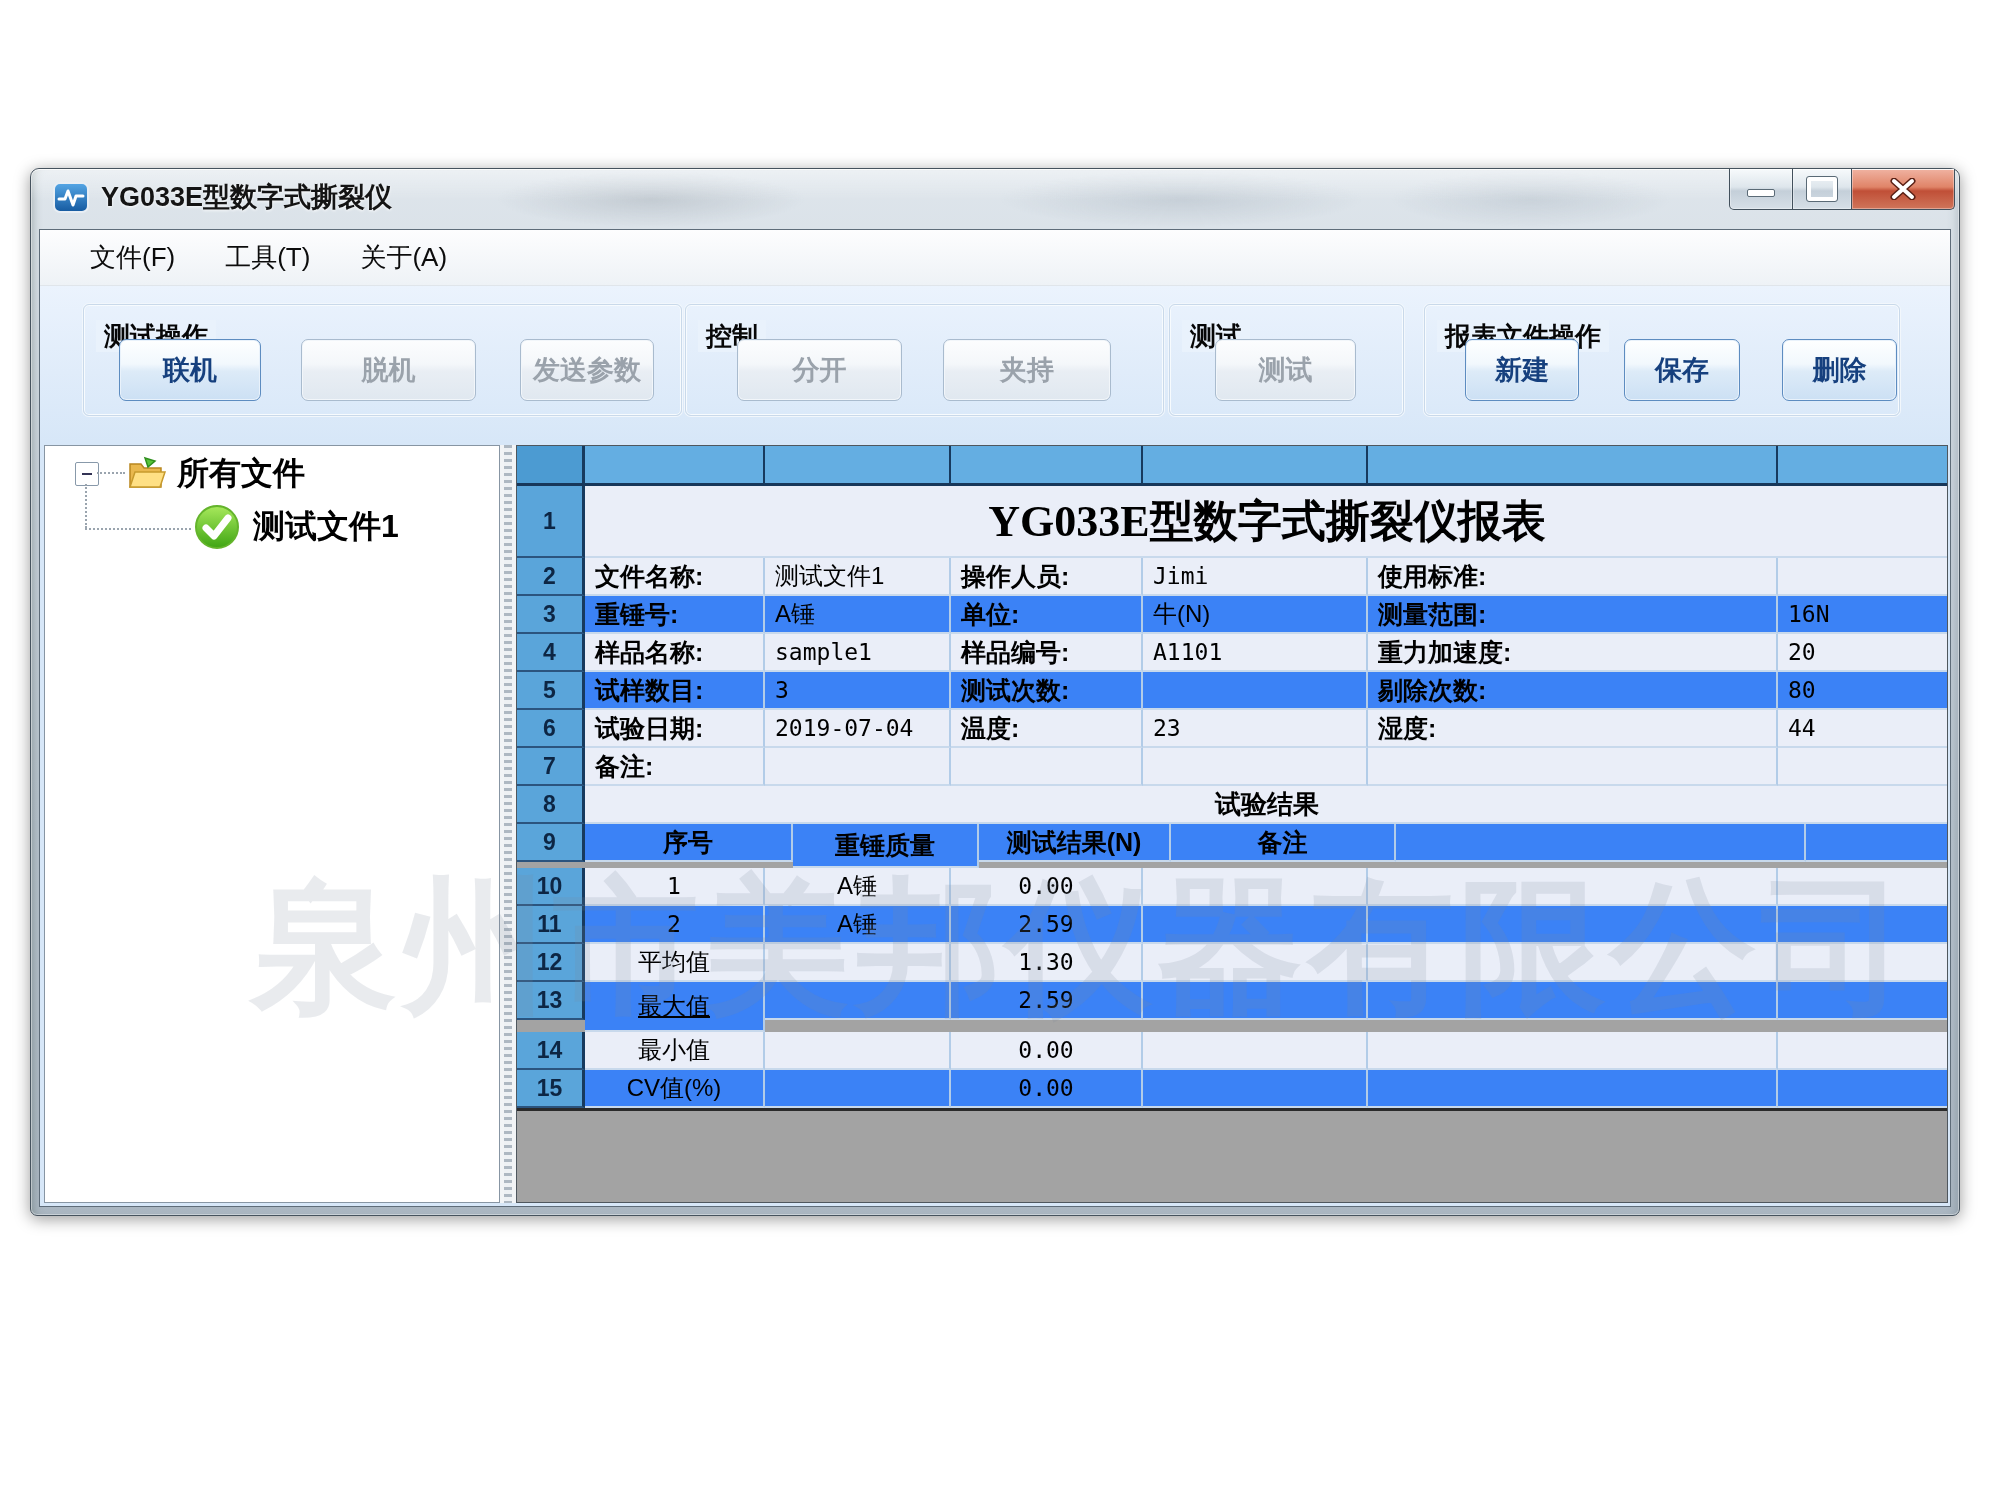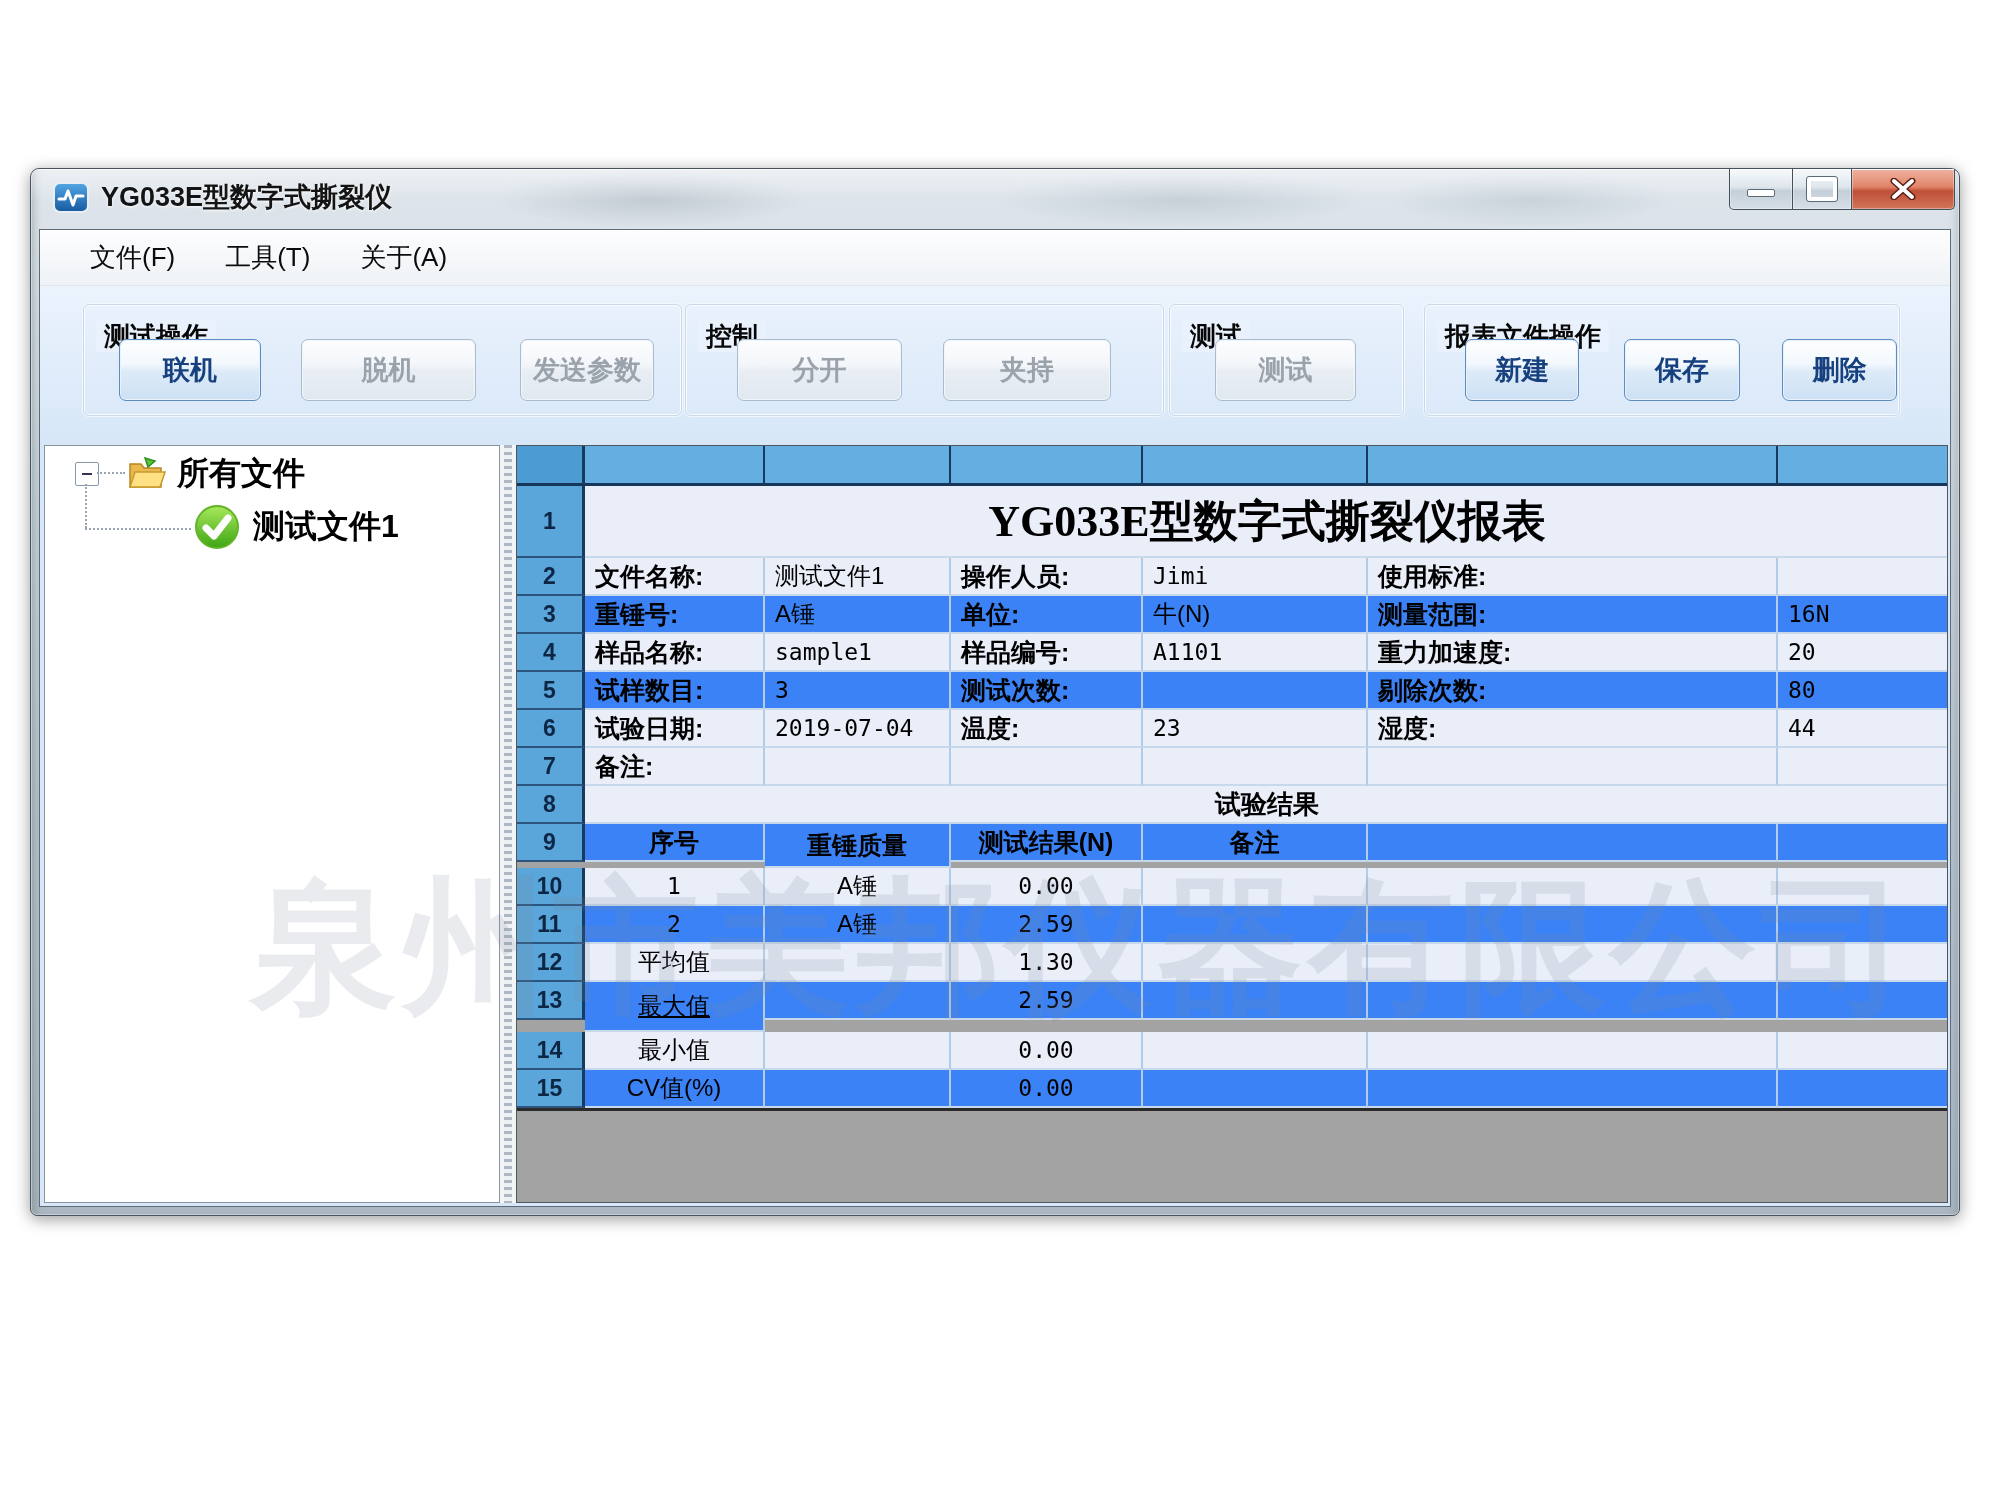--- a/index.html
+++ b/index.html
@@ -274,21 +274,21 @@
                 <div class="cell val" style="width: 225px; height: 38px;"></div>
                 <div class="cell lbl" style="width: 410px; height: 38px;"></div>
                 <div class="cell val last" style="width: 171px; height: 38px;"></div>
               </div>
               <div class="grow">
                 <div class="rn" style="width: 68px; height: 38px;">8</div>
                 <div class="cell section last" style="width: 1364px; height: 38px;">试验结果</div>
               </div>
               <div class="grow dark">
                 <div class="rn" style="width: 68px; height: 38px;">9</div>
-                <div class="cell rh" style="width: 180px; height: 38px;">序号</div>
+                <div class="cell rh" style="width: 208px; height: 38px;">序号</div>
                 <div class="cell rh" style="width: 186px; height: 44px;">重锤质量</div>
                 <div class="cell rh" style="width: 192px; height: 38px;">测试结果(N)</div>
                 <div class="cell rh" style="width: 225px; height: 38px;">备注</div>
                 <div class="cell rh" style="width: 410px; height: 38px;"></div>
                 <div class="cell rh last" style="width: 171px; height: 38px;"></div>
               </div>
               <div class="grow">
                 <div class="rn" style="width: 68px; height: 38px;">10</div>
                 <div class="cell res mono" style="width: 180px; height: 38px;">1</div>
                 <div class="cell res" style="width: 186px; height: 38px;">A锤</div>

